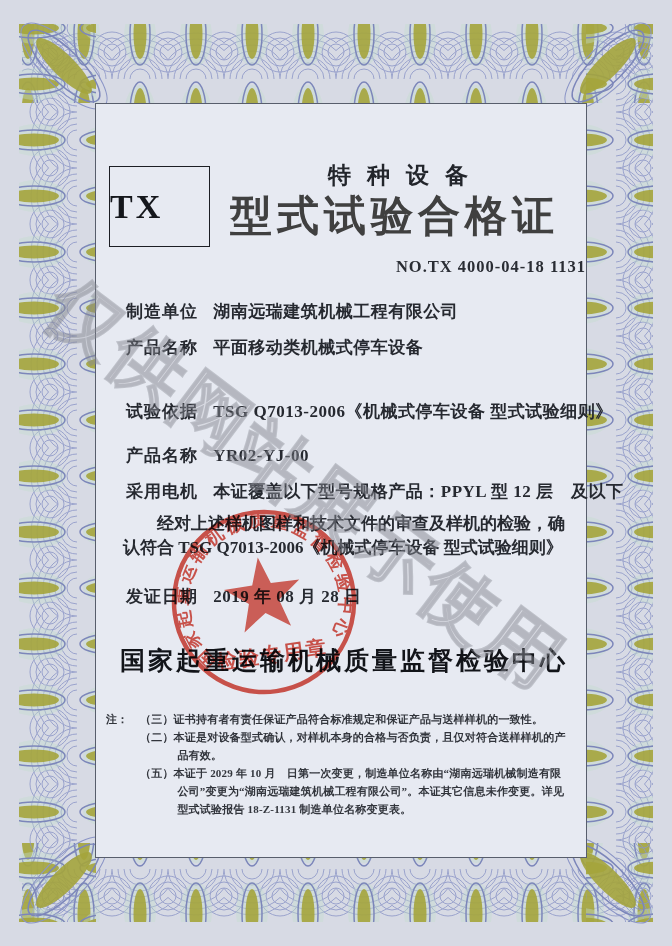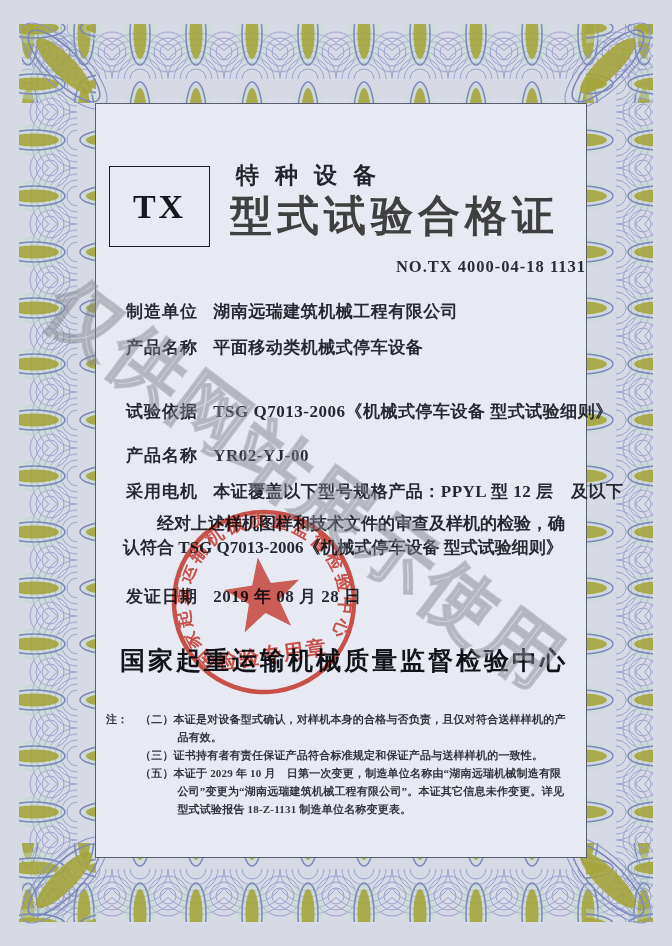--- a/index.html
+++ b/index.html
@@ -2,23 +2,23 @@
 <html><head>
 <meta charset="utf-8">
 <style>
   html,body{margin:0;padding:0;background:#b9bcc8;}
   .page{position:relative;width:672px;height:946px;background:#d7dae4;overflow:hidden;
         font-family:"Liberation Serif","DejaVu Serif",serif;color:#24272e;}
   .border-art{position:absolute;left:0;top:0;z-index:1;}
   .sheet{position:absolute;left:95px;top:103px;width:492px;height:755px;
          background:#e7eaf2;border:1.5px solid #585e6c;box-sizing:border-box;z-index:5;}
   .tx-box{position:absolute;left:13px;top:62px;width:99px;height:79px;border:1.5px solid #1c1e24;
-          display:flex;align-items:center;justify-content:center;
+          display:flex;align-items:center;justify-content:flex-start;
           font-size:34px;font-weight:700;letter-spacing:3px;color:#15171c;}
-  .subtitle{position:absolute;left:124px;right:10px;top:56px;
+  .subtitle{position:absolute;left:124px;right:10px;top:56px;text-align:center;
             font-size:23px;font-weight:600;letter-spacing:16px;text-indent:16px;color:#22252b;}
   .title{position:absolute;left:112px;right:10px;top:84px;text-align:center;
          font-size:42px;font-weight:700;letter-spacing:5px;text-indent:5px;color:#404040;}
   .cert-no{position:absolute;left:34px;right:0;top:153px;text-align:right;
            font-size:16.5px;font-weight:600;letter-spacing:1px;color:#2a2d34;}
   .row{position:absolute;left:30px;right:12px;font-size:17px;font-weight:600;line-height:22px;
        white-space:nowrap;color:#262930;}
   .flabel{display:inline-block;width:83px;letter-spacing:1px;}
   .fvalue{letter-spacing:.5px;}
   .para{position:absolute;left:27px;top:408px;width:442px;font-size:17px;font-weight:600;
@@ -202,21 +202,21 @@
         <polygon fill="#d9463a" opacity="0.92" points="100,55 109.4,82.1 138,82.6 115.2,99.9 123.5,127.4 100,111 76.5,127.4 84.8,99.9 62,82.6 90.6,82.1"></polygon>
         <text x="101" y="160" text-anchor="middle" font-size="20" font-weight="700" fill="#d9463a" letter-spacing="2.5">检验专用章</text>
       </svg>
     </div>
 
     <div class="org-line">国家起重运输机械质量监督检验中心</div>
 
     <div class="notes">
       <span class="notes-label">注：</span>
       <div class="note-items">
+        <div class="note-item">（三）证书持有者有责任保证产品符合标准规定和保证产品与送样样机的一致性。</div>
         <div class="note-item">（二）本证是对设备型式确认，对样机本身的合格与否负责，且仅对符合送样样机的产品有效。</div>
-        <div class="note-item">（三）证书持有者有责任保证产品符合标准规定和保证产品与送样样机的一致性。</div>
         <div class="note-item">（五）本证于 2029 年 10 月　日第一次变更，制造单位名称由“湖南远瑞机械制造有限公司”变更为“湖南远瑞建筑机械工程有限公司”。本证其它信息未作变更。详见型式试验报告 18-Z-1131 制造单位名称变更表。</div>
       </div>
     </div>
   </div>
 
   <div class="watermark">仅供网站展示使用</div>
 </div>
 
 </body></html>

